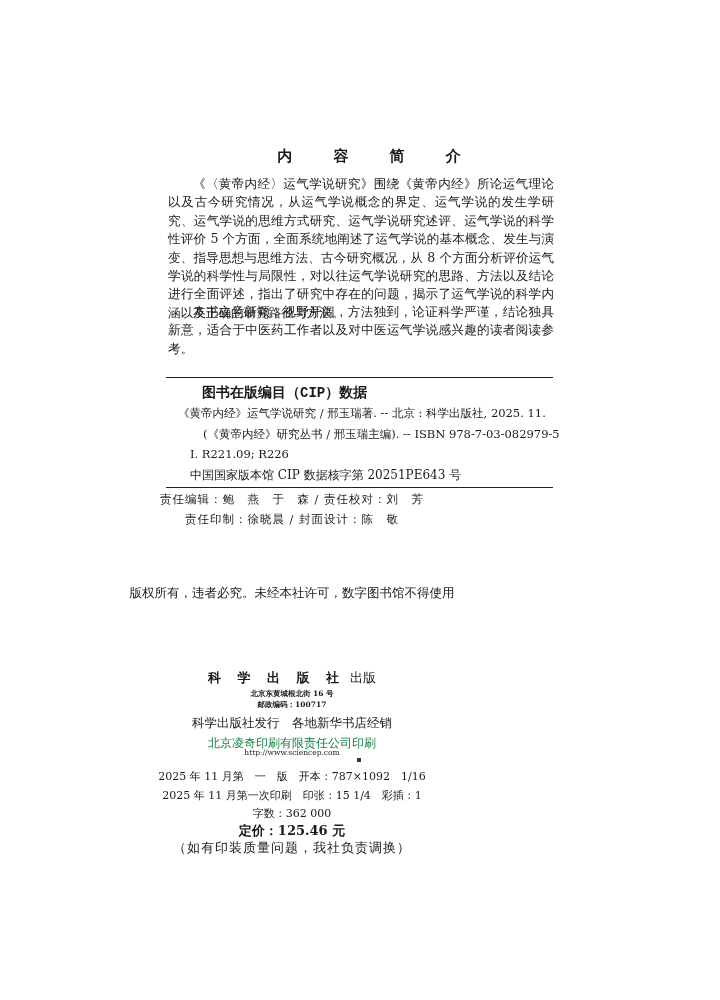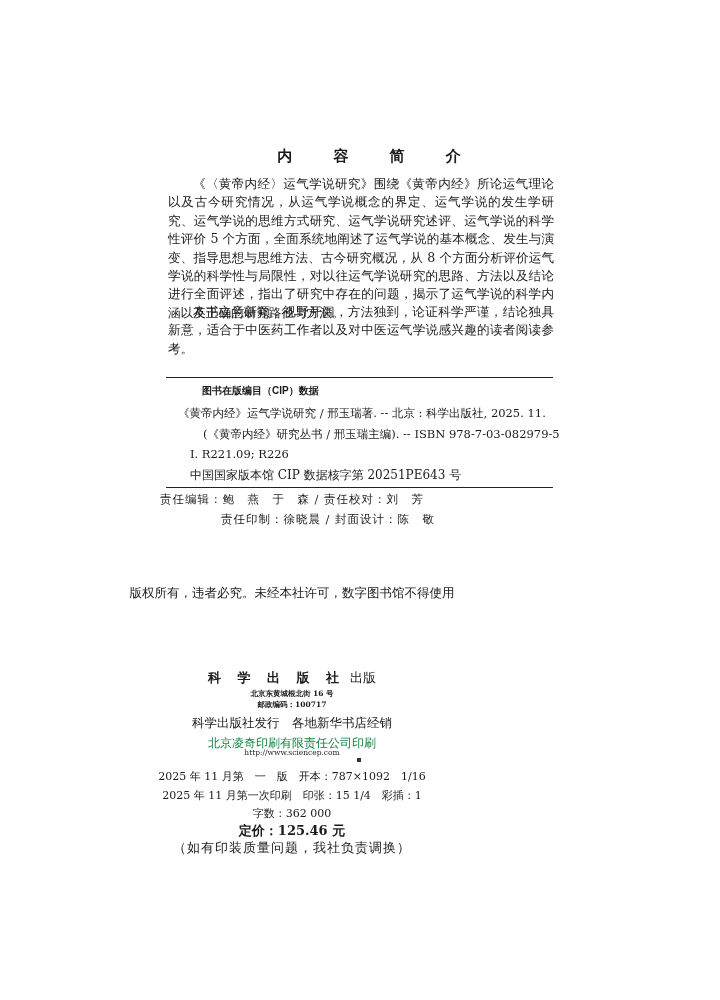--- a/index.html
+++ b/index.html
@@ -14,22 +14,22 @@
       font-family: "DejaVu Sans", sans-serif; font-weight: bold;
       font-size: 15px; letter-spacing: 18px; padding-left: 18px;
     }
     .para {
       left: 168px; width: 386px; font-size: 12.6px; line-height: 18.4px;
       text-align: justify;
     }
     .para.indent { text-indent: 25px; }
     .rule { left: 166px; width: 387px; height: 0; border-top: 1.5px solid #222; }
     .cip-head {
-      left: 190px; top: 384px; font-size: 10px; font-weight: bold;
-      font-family: Liberation Sans, sans-serif;
+      left: 190px; top: 384px; font-size: 14px; font-weight: bold;
+      font-family: Liberation Mono, monospace;
       padding-left: 12px;
     }
     .cip-line { font-size: 11.5px; font-family: "DejaVu Serif", serif; white-space: nowrap; }
     .center { left: 0; width: 584px; text-align: center; white-space: nowrap; }
     .staff { font-size: 11.5px; letter-spacing: 1px; }
     .rights { font-size: 12.5px; font-family: "DejaVu Sans", sans-serif; }
     .pub-name { font-size: 13px; font-weight: bold; letter-spacing: 6px; }
     .pub-name .plain { font-weight: normal; letter-spacing: 0; }
     .tiny { font-size: 7.5px; font-weight: bold; }
     .gray { color: #15803d; font-size: 12px; margin-top: 16px; }
@@ -49,21 +49,21 @@
 
 <div class="abs rule" style="top:377px;"></div>
 <div class="abs cip-head">图书在版编目（CIP）数据</div>
 <div class="abs cip-line" style="left:178px; top:406px;">《黄帝内经》运气学说研究 / 邢玉瑞著. -- 北京 : 科学出版社, 2025. 11.</div>
 <div class="abs cip-line" style="left:166px; top:427px;margin-left:37px;">(《黄帝内经》研究丛书 / 邢玉瑞主编). -- ISBN 978-7-03-082979-5</div>
 <div class="abs cip-line" style="left:190px; top:447px;">Ⅰ. R221.09; R226</div>
 <div class="abs cip-line" style="left:190px; top:467px; font-size:12px;">中国国家版本馆 CIP 数据核字第 20251PE643 号</div>
 <div class="abs rule" style="top:487px;"></div>
 
 <div class="abs center staff" style="top:492px;">责任编辑：鲍　燕　于　森 / 责任校对：刘　芳</div>
-<div class="abs center staff" style="top:512px;padding-left:36px;">责任印制：徐晓晨 / 封面设计：陈　敬</div>
+<div class="abs center staff" style="top:512px;">责任印制：徐晓晨 / 封面设计：陈　敬</div>
 
 <div class="abs center rights" style="top:585px;">版权所有，违者必究。未经本社许可，数字图书馆不得使用</div>
 
 <div class="abs center" style="top:667px;">
   <span class="pub-name">科 学 出 版 社</span>
   <span class="pub-name"><span class="plain">出版</span></span>
 </div>
 <div class="abs center tiny" style="top:689px;">北京东黄城根北街 16 号</div>
 <div class="abs center tiny" style="top:700px;">邮政编码：100717</div>
 <div class="abs center tiny" style="top:748px; font-weight:normal;">http://www.sciencep.com</div>

